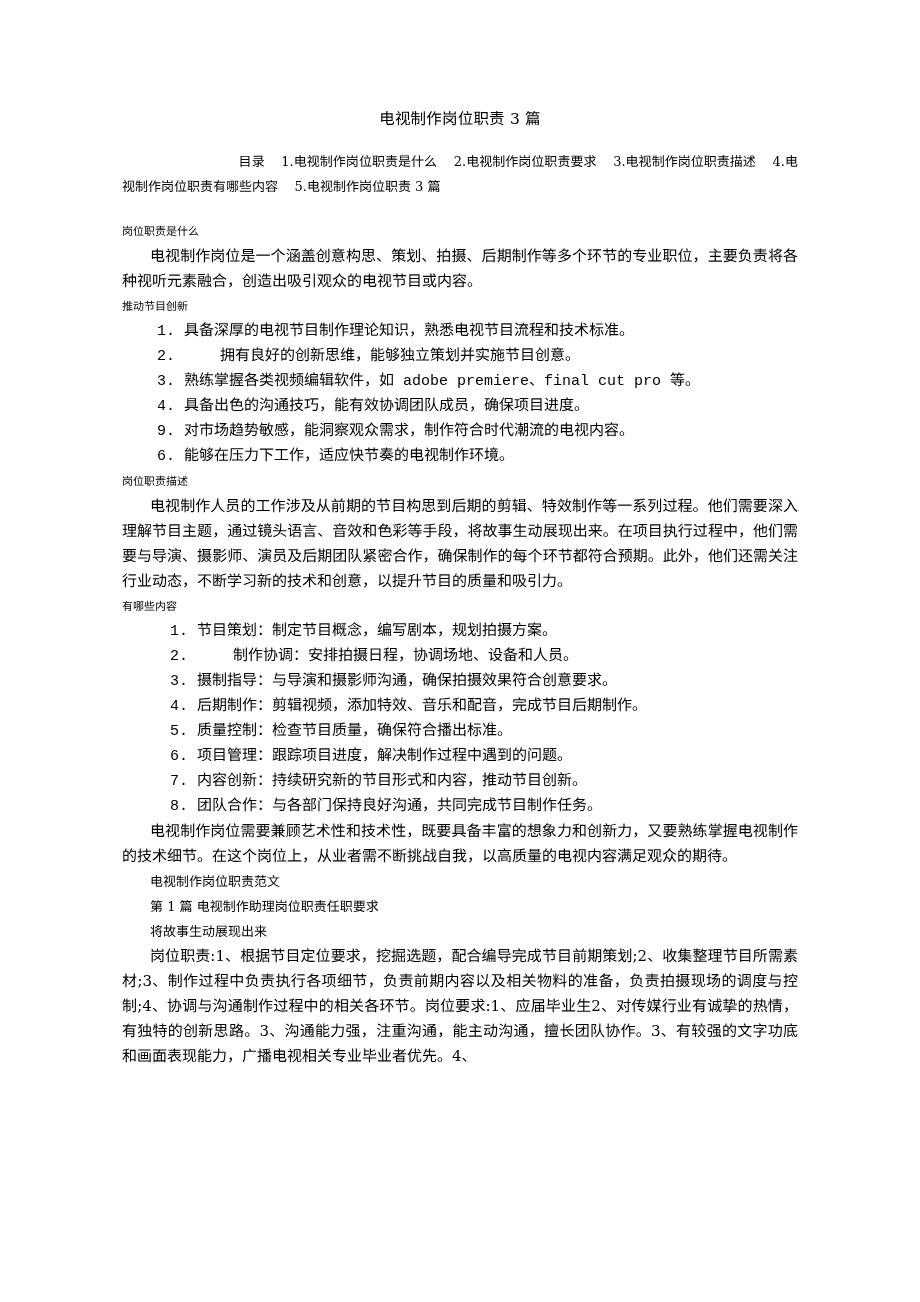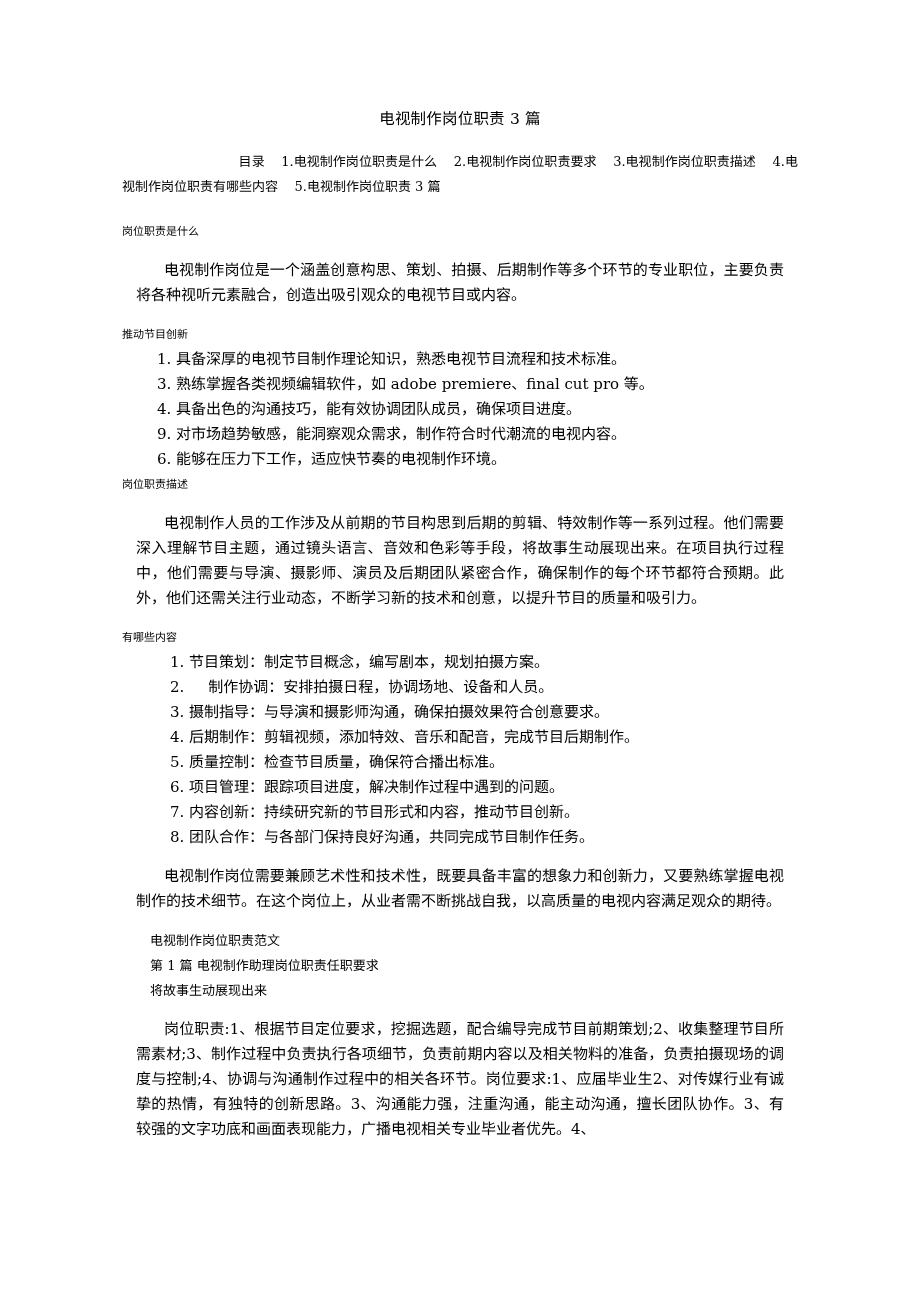--- a/index.html
+++ b/index.html
@@ -54,21 +54,21 @@
   }
 
   
   .section-heading {
     margin: 0;
     font-size: 11px;
     font-weight: normal;
     line-height: 25px;
   }
   .para {
-    margin: 14px;
+    margin: 0;
     font-size: 15px;
     line-height: 25px;
     text-align: justify;
     text-justify: inter-ideograph;
     text-indent: 28px;
     word-break: break-all;
   }
 
   
   .indent-line {
@@ -84,20 +84,21 @@
     padding: 0;
     list-style: none;
   }
   ol.list > li {
     font-size: 15px;
     line-height: 25px;
     text-align: justify;
     text-justify: inter-ideograph;
     word-break: break-all;
     white-space: pre-wrap;
+    font-family: Liberation Mono, monospace;
   }
   
   ol.list.level-1 > li { padding-left: 35px; text-indent: 0; }
   
   ol.list.level-2 > li { padding-left: 48px; text-indent: 0; }
 
   .gap-before { padding-top: 20px; }
 </style>
 </head>
 <body>
@@ -108,20 +109,21 @@
     <h1 class="doc-title">电视制作岗位职责 3 篇</h1>
 
     <p class="toc">                            目录    1.电视制作岗位职责是什么    2.电视制作岗位职责要求    3.电视制作岗位职责描述    4.电视制作岗位职责有哪些内容    5.电视制作岗位职责 3 篇</p>
 
     <p class="section-heading gap-before">岗位职责是什么</p>
     <p class="para">电视制作岗位是一个涵盖创意构思、策划、拍摄、后期制作等多个环节的专业职位，主要负责将各种视听元素融合，创造出吸引观众的电视节目或内容。</p>
 
     <p class="section-heading">推动节目创新</p>
     <ol class="list level-1">
       <li>1. 具备深厚的电视节目制作理论知识，熟悉电视节目流程和技术标准。</li>
+      <li>2.     拥有良好的创新思维，能够独立策划并实施节目创意。</li>
       <li>3. 熟练掌握各类视频编辑软件，如 adobe premiere、final cut pro 等。</li>
       <li>4. 具备出色的沟通技巧，能有效协调团队成员，确保项目进度。</li>
       <li>9. 对市场趋势敏感，能洞察观众需求，制作符合时代潮流的电视内容。</li>
       <li>6. 能够在压力下工作，适应快节奏的电视制作环境。</li>
     </ol>
 
     <p class="section-heading">岗位职责描述</p>
     <p class="para">电视制作人员的工作涉及从前期的节目构思到后期的剪辑、特效制作等一系列过程。他们需要深入理解节目主题，通过镜头语言、音效和色彩等手段，将故事生动展现出来。在项目执行过程中，他们需要与导演、摄影师、演员及后期团队紧密合作，确保制作的每个环节都符合预期。此外，他们还需关注行业动态，不断学习新的技术和创意，以提升节目的质量和吸引力。</p>
 
     <p class="section-heading">有哪些内容</p>

